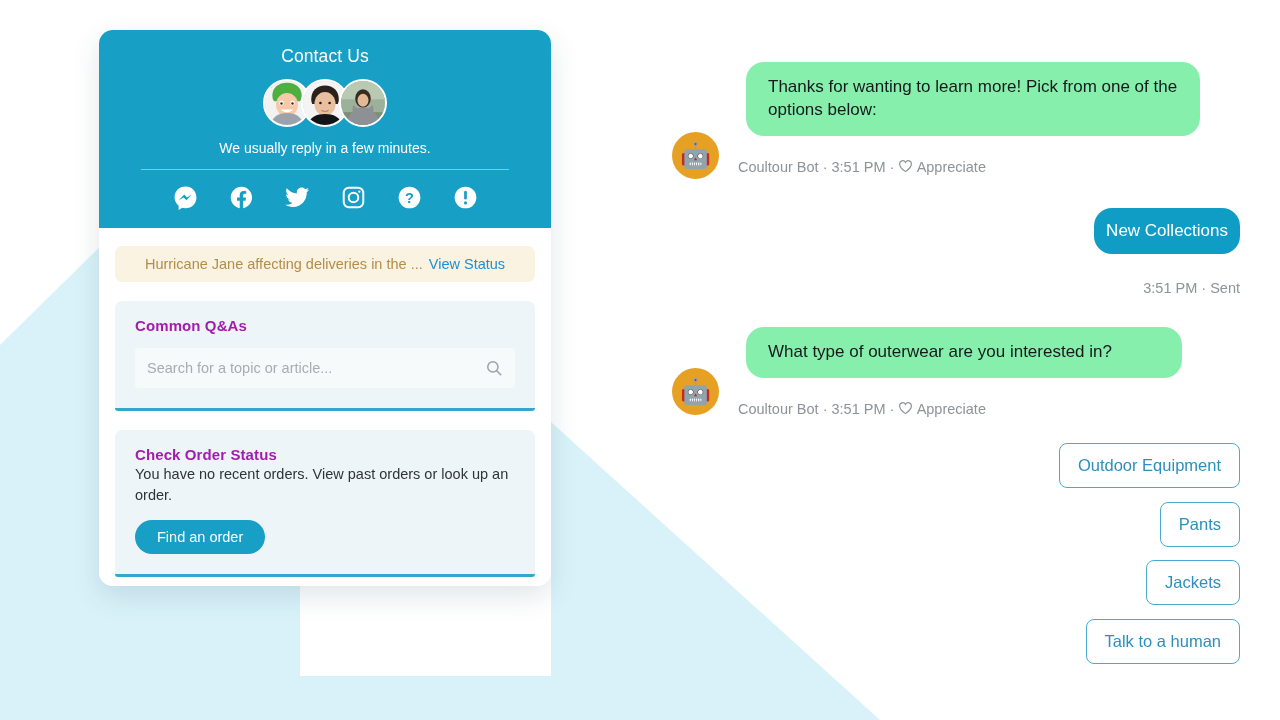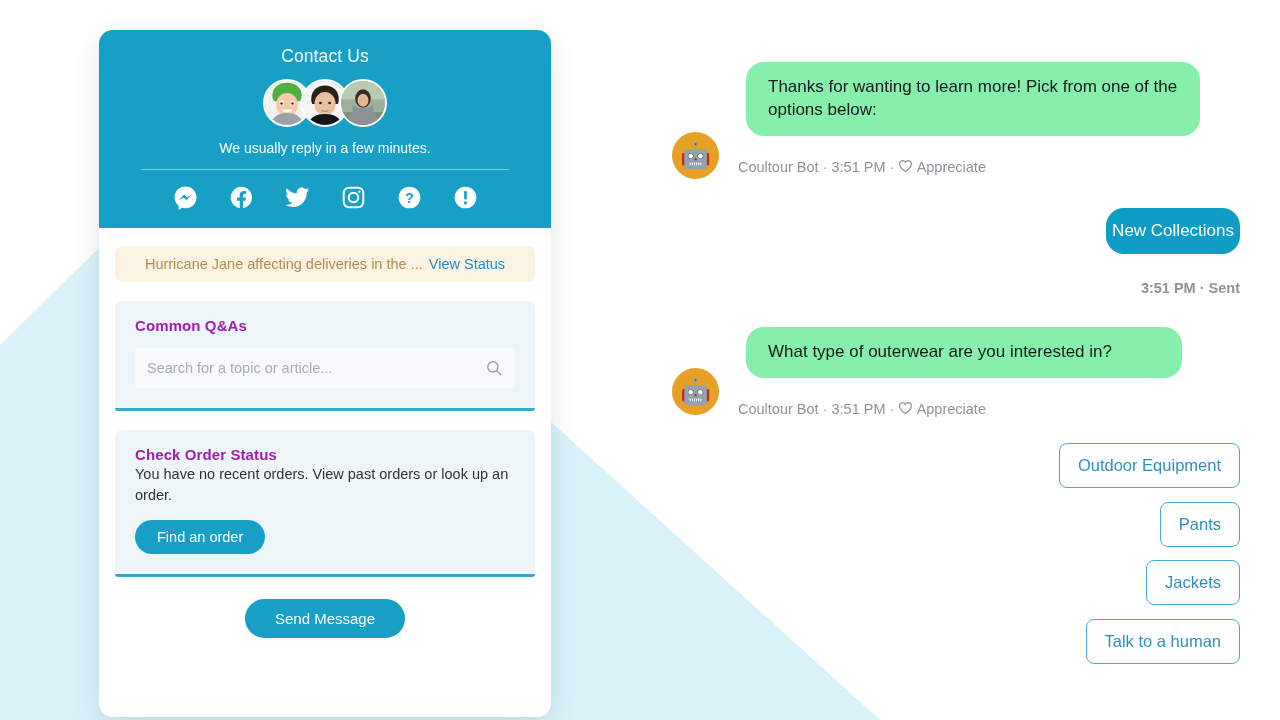--- a/index.html
+++ b/index.html
@@ -43,21 +43,21 @@
     width: 620px; height: 44px;
     background: #d9f2fa;
     z-index: 0;
   }
 
   
   .contact-card {
     position: absolute;
     left: 99px; top: 30px;
     width: 452px;
-    height: 687px;
+    height: 556px;
     background: #ffffff;
     border-radius: 14px;
     box-shadow: 0 10px 28px rgba(20,60,80,0.13);
     overflow: hidden;
     z-index: 5;
   }
 
   .card-header {
     background: #189fc6;
     padding: 16px 24px 18px;
@@ -231,29 +231,28 @@
     color: #8d9398;
     white-space: nowrap;
   }
   .heart-icon { display: inline-block; vertical-align: -1px; }
 
   .user-bubble {
     position: absolute;
     background: #0f9dc5;
     color: #ffffff;
     border-radius: 18px;
-    padding: 13px 6px;
+    padding: 13px 12px;
     font-size: 17px;
   }
   .user-meta {
     position: absolute;
     font-size: 14.5px;
     color: #8d9398;
     white-space: nowrap;
-    font-weight: bold;
   }
 
   .quick-reply {
     position: absolute;
     border: 1.6px solid #4aa9cf;
     border-radius: 8px;
     background: #ffffff;
     color: #2d8fbd;
     font-family: "Liberation Sans", sans-serif;
     font-size: 16.5px;

